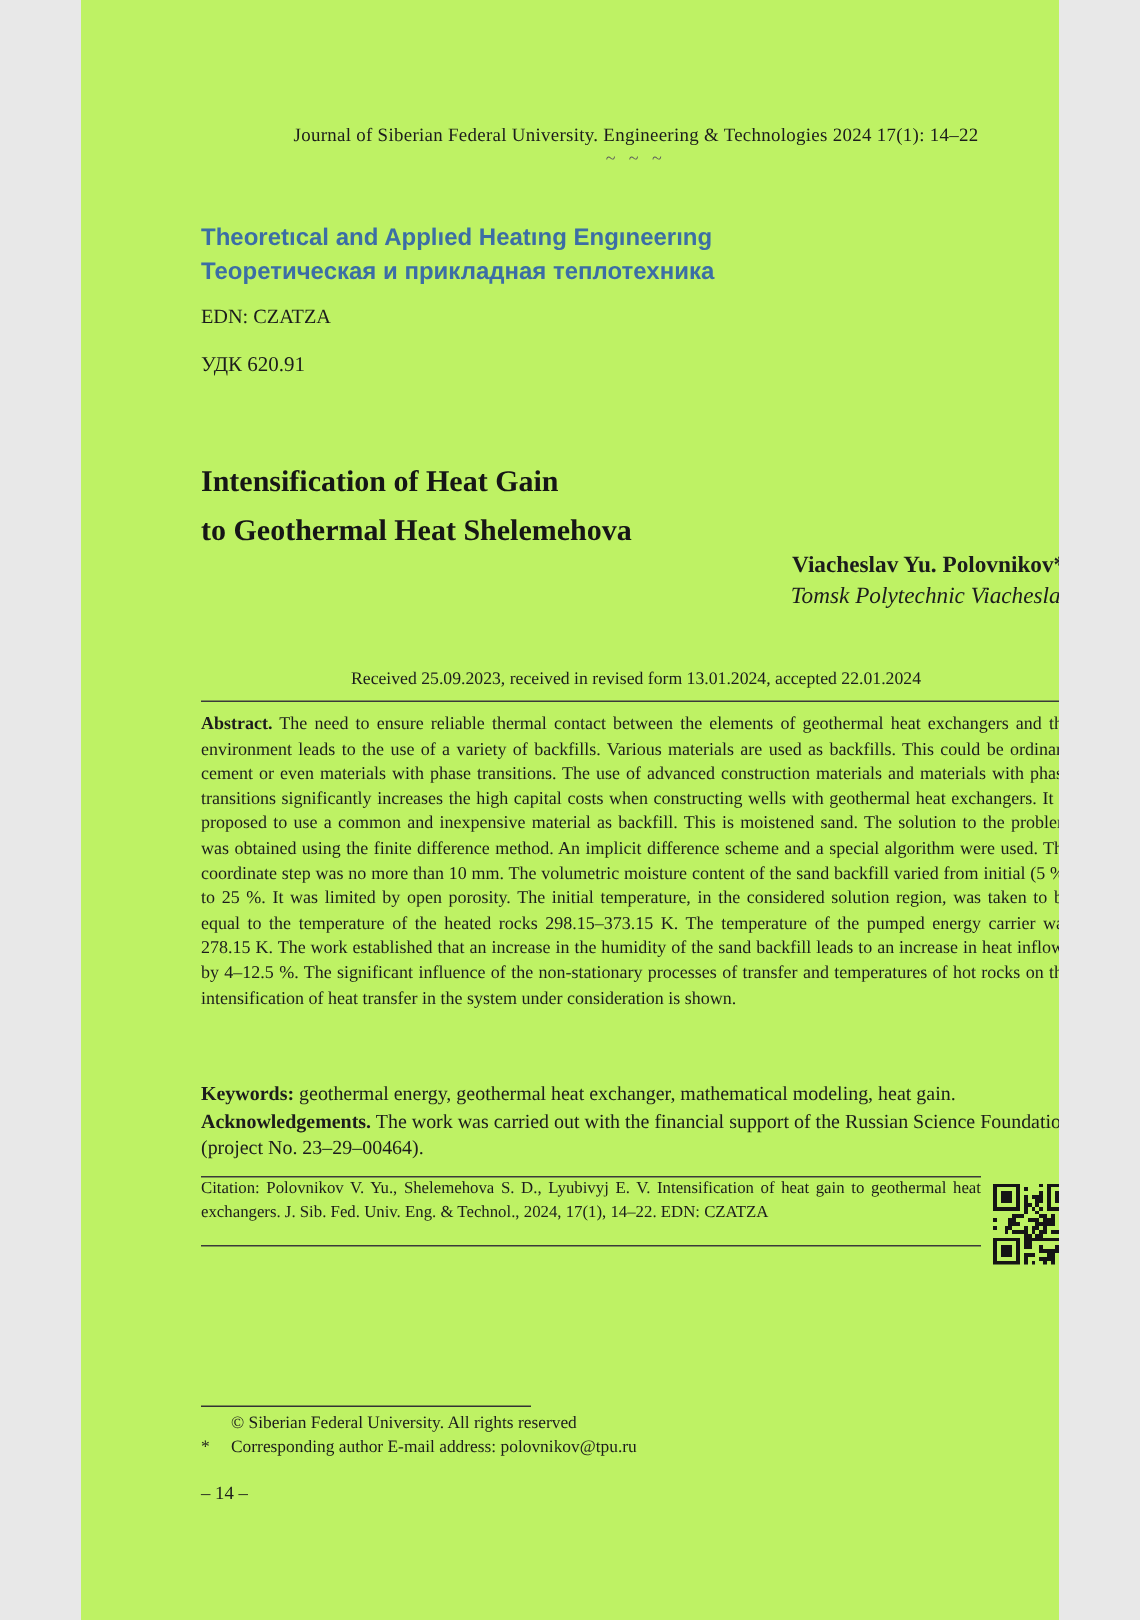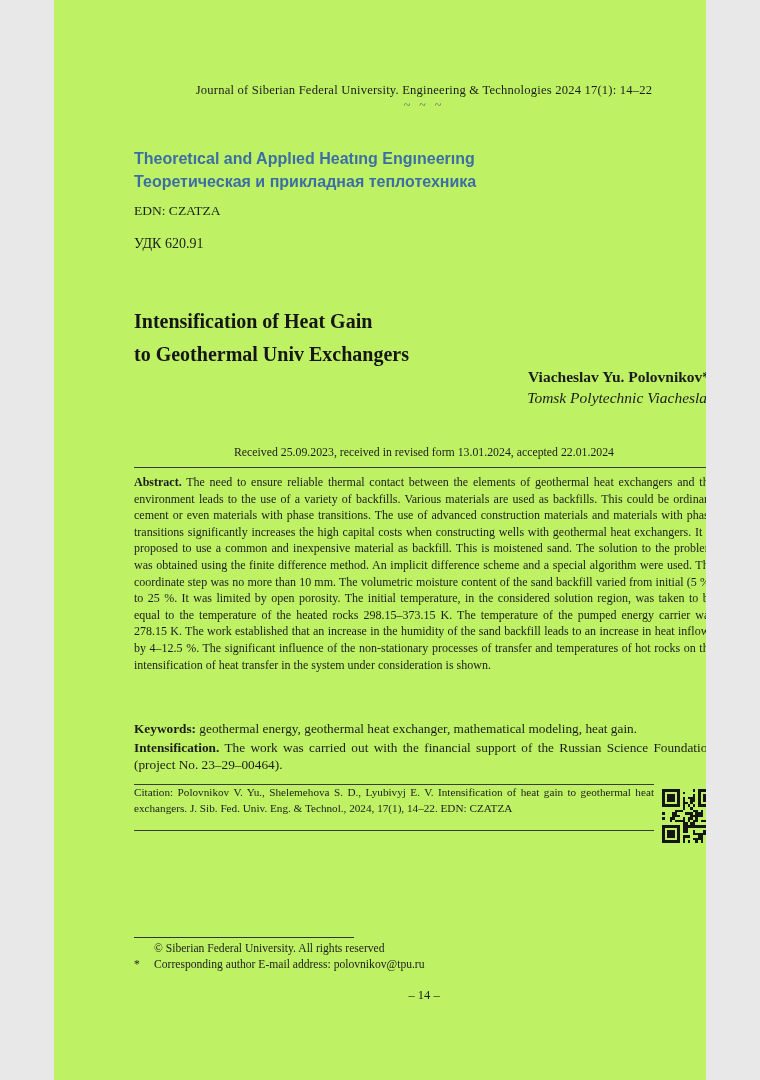--- a/index.html
+++ b/index.html
@@ -62,62 +62,62 @@
   .qr { position:absolute; top:789px; left:608px; width:54px; height:54px; }
   .qr svg { width:100%; height:100%; display:block; }
   .footer-rule { position:absolute; top:937px; left:80px; width:220px; border-top:1.2px solid #333; }
   .footer {
     position:absolute; top:941px; left:80px; width:600px;
     font-size:11.6px; line-height:15.6px;
   }
   .footer-row { display:grid; grid-template-columns:20px 1fr; }
   .page-number {
     position:absolute; top:988px; left:80px; width:580px;
-    text-align:center; font-size:12.5px;
+    text-align:left; font-size:12.5px;
   }
 </style>
 </head>
 <body>
 
 <div class="page">
 
   <div class="journal-header">Journal of Siberian Federal University. Engineering &amp; Technologies 2024 17(1): 14–22</div>
   <div class="tilde-sep">~ ~ ~</div>
 
   <div class="section-heading">
     <div>Theoretıcal and Applıed Heatıng Engıneerıng</div>
     <div>Теоретическая и прикладная теплотехника</div>
   </div>
 
   <div class="edn">EDN: CZATZA</div>
   <div class="udk">УДК 620.91</div>
 
   <div class="article-title">
     <div>Intensification of Heat Gain</div>
-    <div>to Geothermal Univ Exchangers</div>
+    <div>to Geothermal Heat Shelemehova</div>
   </div>
 
   <div class="authors">
     <div class="bold-line">Viacheslav Yu. Polovnikov*,</div>
     <div class="aff-line">Tomsk Polytechnic Viacheslav</div>
   </div>
 
   <div class="received">Received 25.09.2023, received in revised form 13.01.2024, accepted 22.01.2024</div>
   <div class="rule-top"></div>
 
   <div class="abstract">
     <span class="lead">Abstract.</span><span> The need to ensure reliable thermal contact between the elements of geothermal heat exchangers and the environment leads to the use of a variety of backfills. Various materials are used as backfills. This could be ordinary cement or even materials with phase transitions. The use of advanced construction materials and materials with phase transitions significantly increases the high capital costs when constructing wells with geothermal heat exchangers. It is proposed to use a common and inexpensive material as backfill. This is moistened sand. The solution to the problem was obtained using the finite difference method. An implicit difference scheme and a special algorithm were used. The coordinate step was no more than 10 mm. The volumetric moisture content of the sand backfill varied from initial (5 %) to 25 %. It was limited by open porosity. The initial temperature, in the considered solution region, was taken to be equal to the temperature of the heated rocks 298.15–373.15 K. The temperature of the pumped energy carrier was 278.15 K. The work established that an increase in the humidity of the sand backfill leads to an increase in heat inflows by 4–12.5 %. The significant influence of the non-stationary processes of transfer and temperatures of hot rocks on the intensification of heat transfer in the system under consideration is shown.</span>
   </div>
 
   <div class="keywords">
     <span class="lead">Keywords:</span><span> geothermal energy, geothermal heat exchanger, mathematical modeling, heat gain.</span>
   </div>
 
   <div class="acknowledgements">
-    <span class="lead">Intensification.</span><span> The work was carried out with the financial support of the Russian Science Foundation (project No. 23–29–00464).</span>
+    <span class="lead">Acknowledgements.</span><span> The work was carried out with the financial support of the Russian Science Foundation (project No. 23–29–00464).</span>
   </div>
 
   <div class="citation-block">
     <div class="citation-text">Citation: Polovnikov V. Yu., Shelemehova S. D., Lyubivyj E. V. Intensification of heat gain to geothermal heat exchangers. J. Sib. Fed. Univ. Eng. &amp; Technol., 2024, 17(1), 14–22. EDN: CZATZA</div>
   </div>
   <div class="qr" id="qr">
       <svg viewBox="0 0 21 21" shape-rendering="crispEdges">
         <rect x="0" y="0" width="1" height="1" fill="#151515"></rect>
         <rect x="1" y="0" width="1" height="1" fill="#151515"></rect>
         <rect x="2" y="0" width="1" height="1" fill="#151515"></rect>

